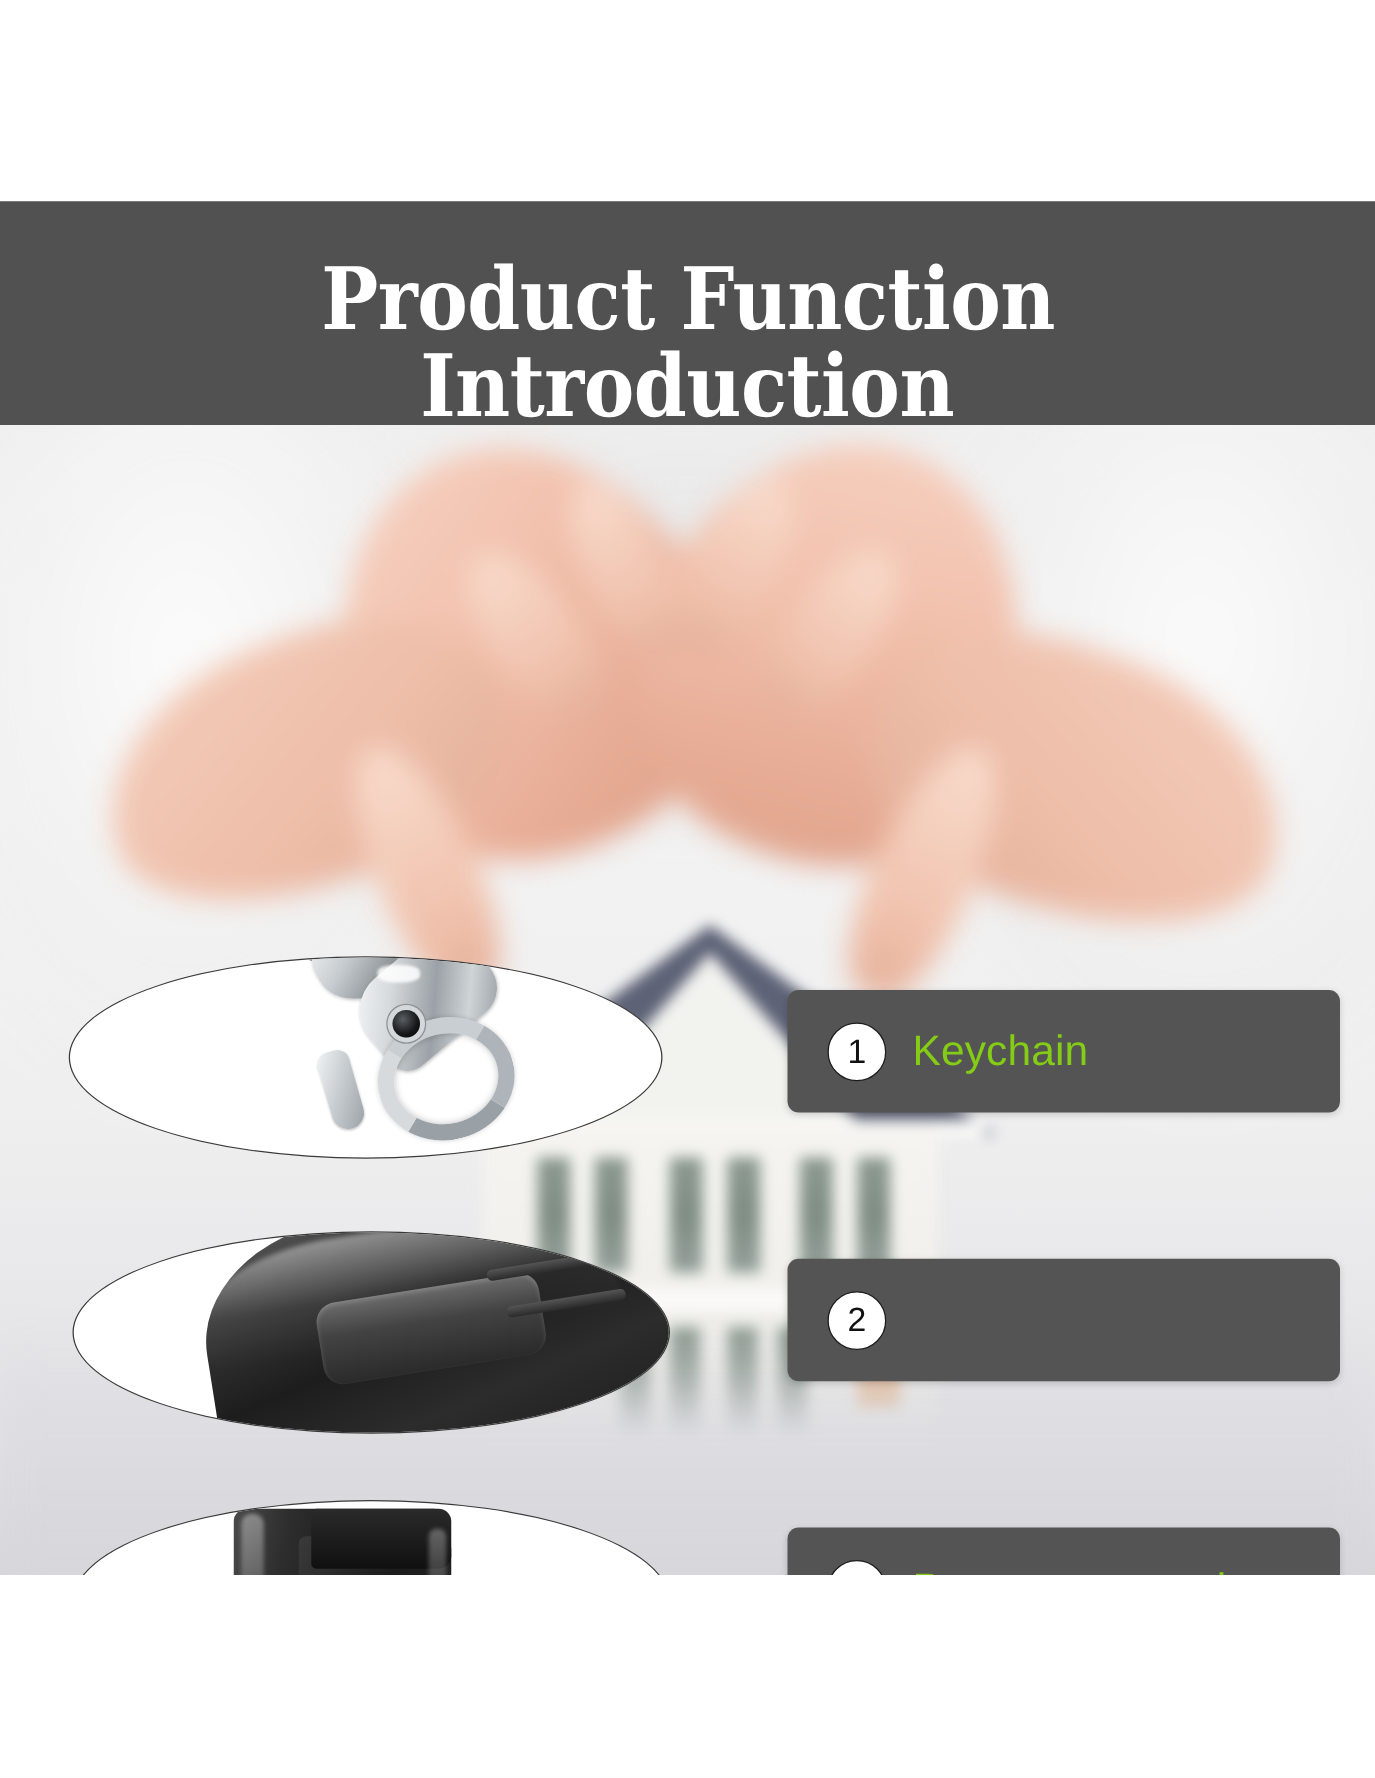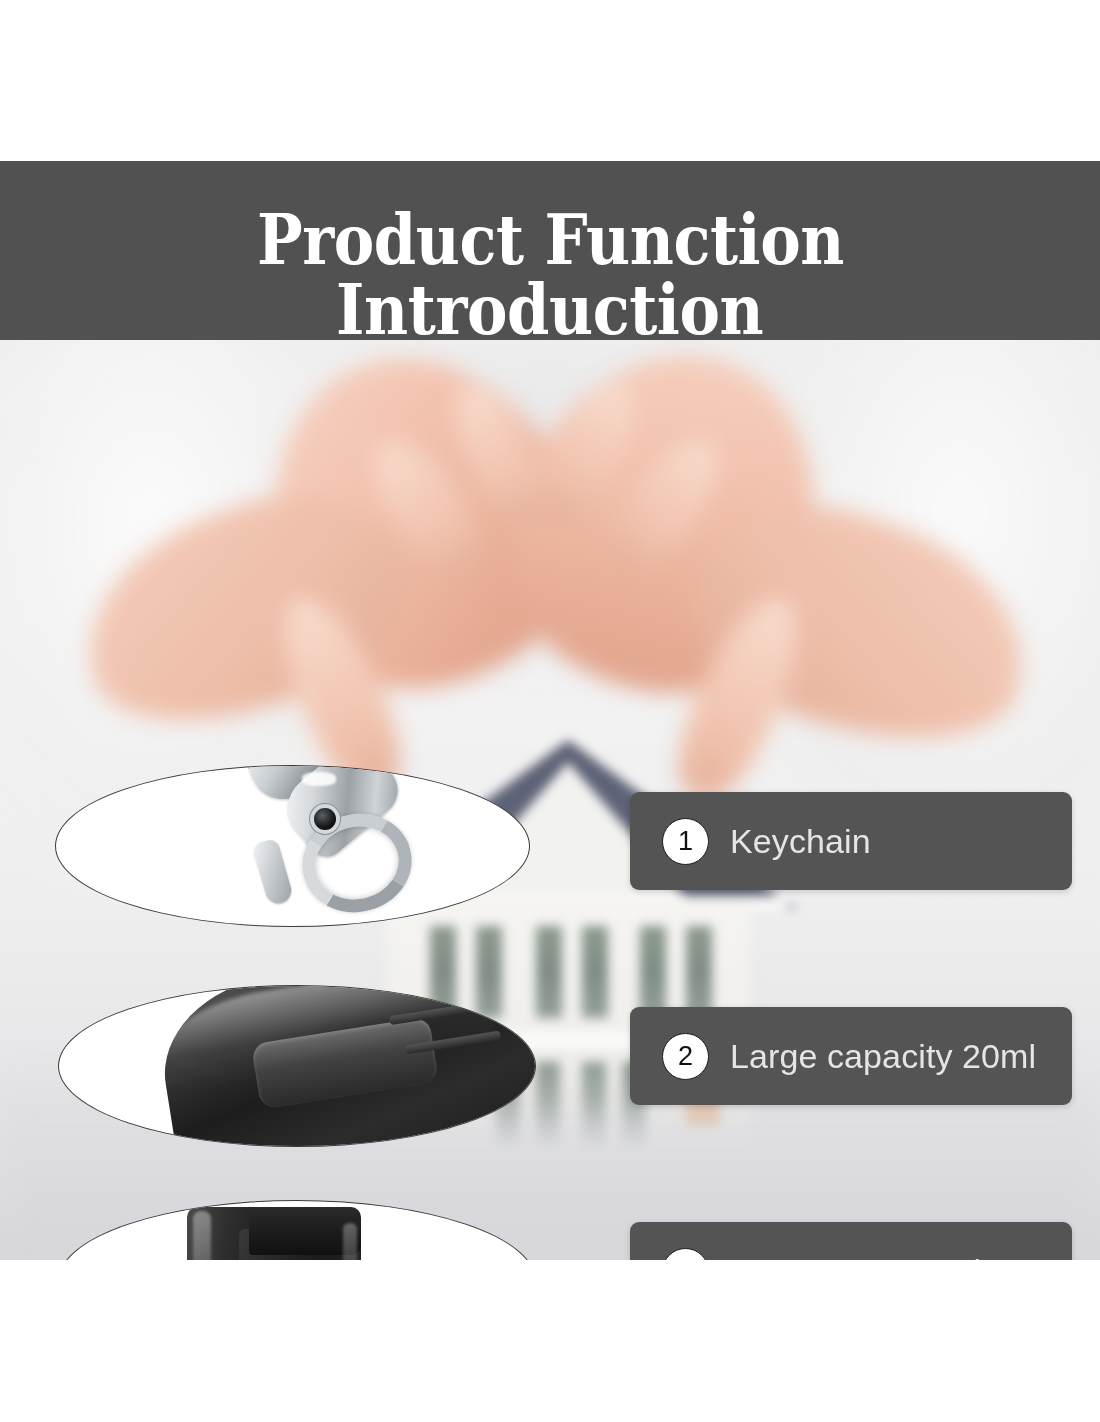--- a/index.html
+++ b/index.html
@@ -308,21 +308,21 @@
     background:#ffffff;
     border:1.5px solid #1d1d1d;
     color:#111111;
     font-size:27px;
     font-weight:400;
     display:flex; align-items:center; justify-content:center;
     line-height:1;
   }
   .feature-label {
     margin-left:21px;
-    color:#e5e5e5;
+    color:#84cc16;
     font-size:34px;
     font-weight:400;
     letter-spacing:0.1px;
     white-space:nowrap;
   }
 </style>
 </head>
 <body>
 
 <div class="page">
@@ -411,21 +411,20 @@
       </div>
     </div>
 
     <div class="feature feature-1">
       <div class="badge">1</div>
       <div class="feature-label">Keychain</div>
     </div>
 
     <div class="feature feature-2">
       <div class="badge">2</div>
-      <div class="feature-label">Large capacity 20ml</div>
     </div>
 
     <div class="feature feature-3">
       <div class="badge">3</div>
       <div class="feature-label">Press type nozzle</div>
     </div>
 
   </div>
 </div>
 

